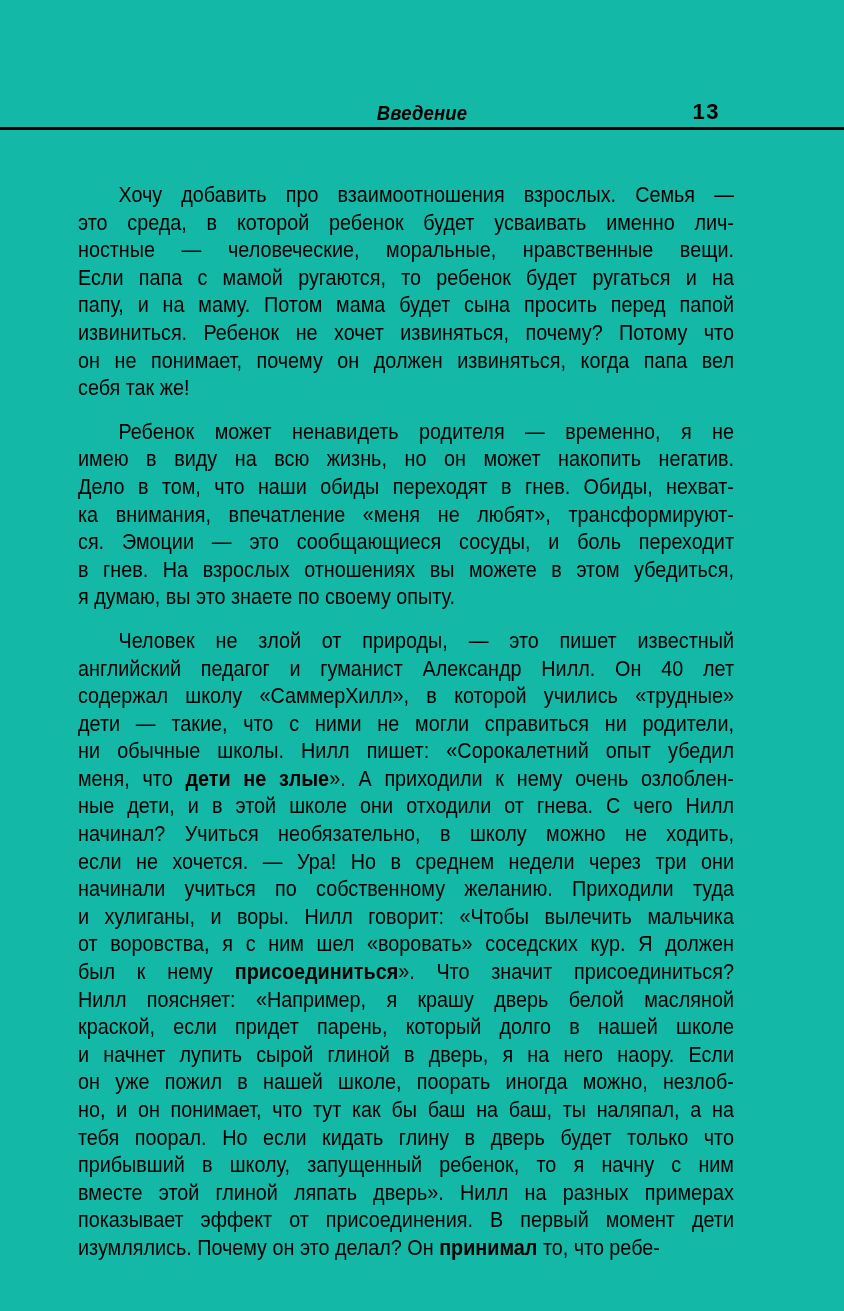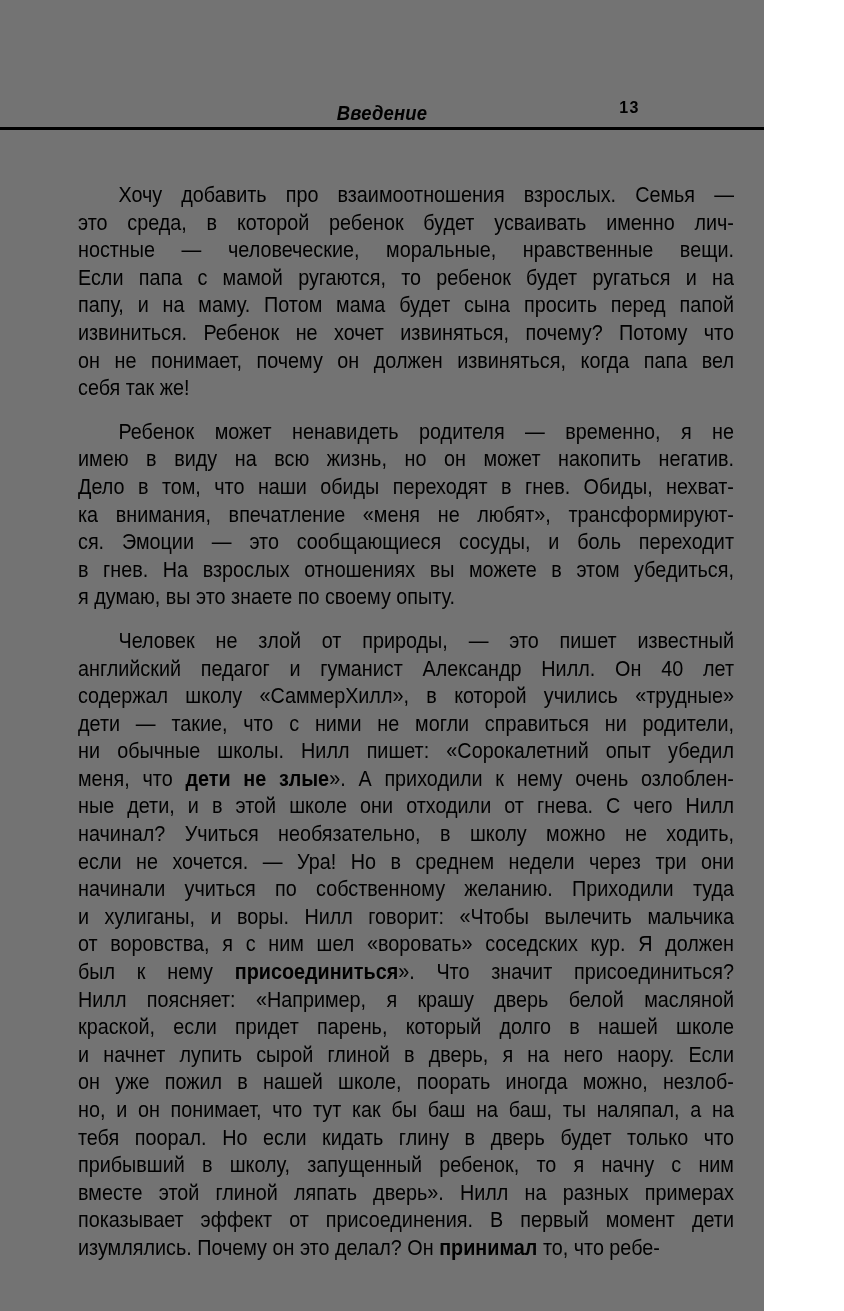--- a/index.html
+++ b/index.html
@@ -2,43 +2,43 @@
 <html lang="ru"><head>
 <meta charset="utf-8">
 <style>
   html, body {
     margin: 0;
     padding: 0;
     background: #ffffff;
   }
   .page {
     position: relative;
-    width: 764px;
+    width: 844px;
     height: 1311px;
-    background: #737373;
+    background: #14b8a6;
     color: #000000;
     font-family: "Liberation Sans", sans-serif;
     overflow: hidden;
   }
   .running-title {
     position: absolute;
     top: 101px;
     left: 50%;
     transform: translateX(-50%) scaleX(0.88);
     font-size: 21px;
     font-weight: bold;
     font-style: italic;
     letter-spacing: 0.2px;
     white-space: nowrap;
   }
   .page-number {
     position: absolute;
     top: 99px;
     right: 124px;
-    font-size: 16px;
+    font-size: 22px;
     font-weight: bold;
     letter-spacing: 1.5px;
   }
   .header-rule {
     position: absolute;
     top: 127px;
     left: 0;
     right: 0;
     height: 3px;
     background: #000000;

